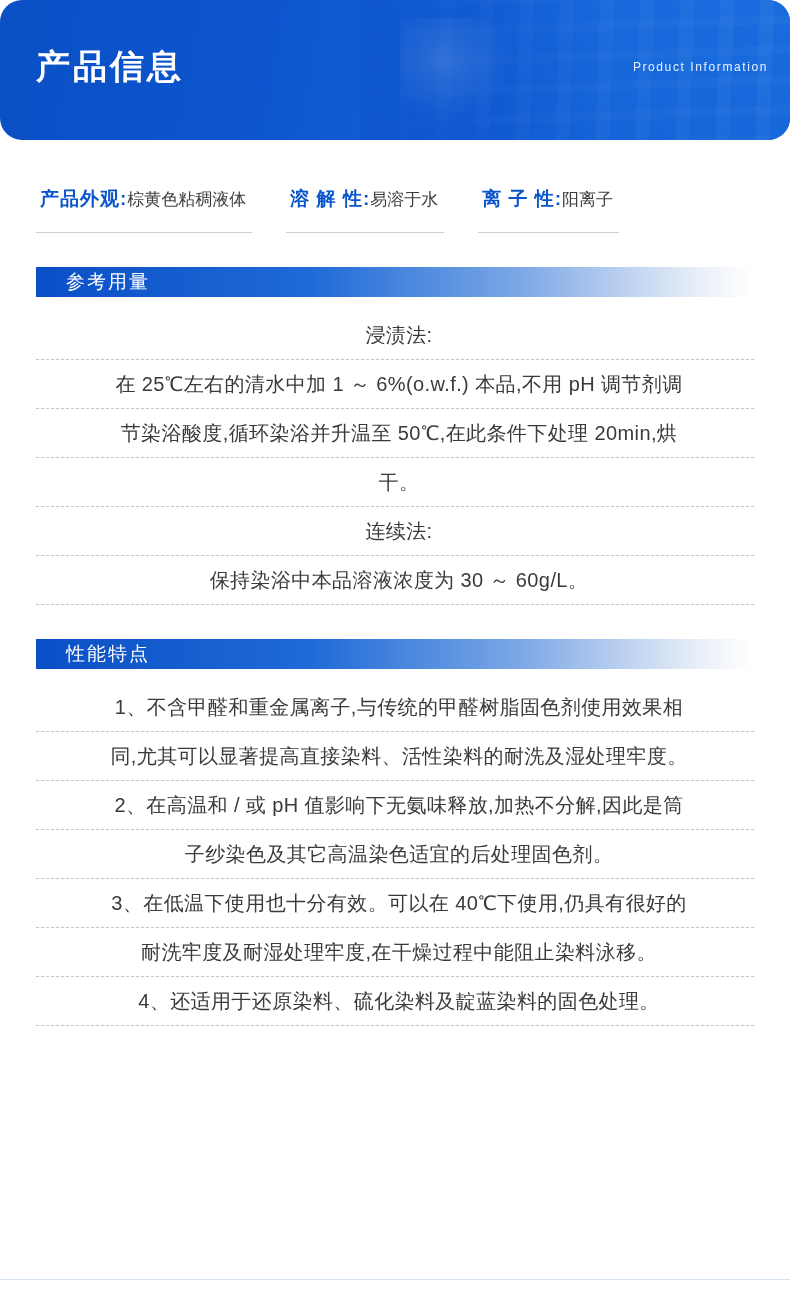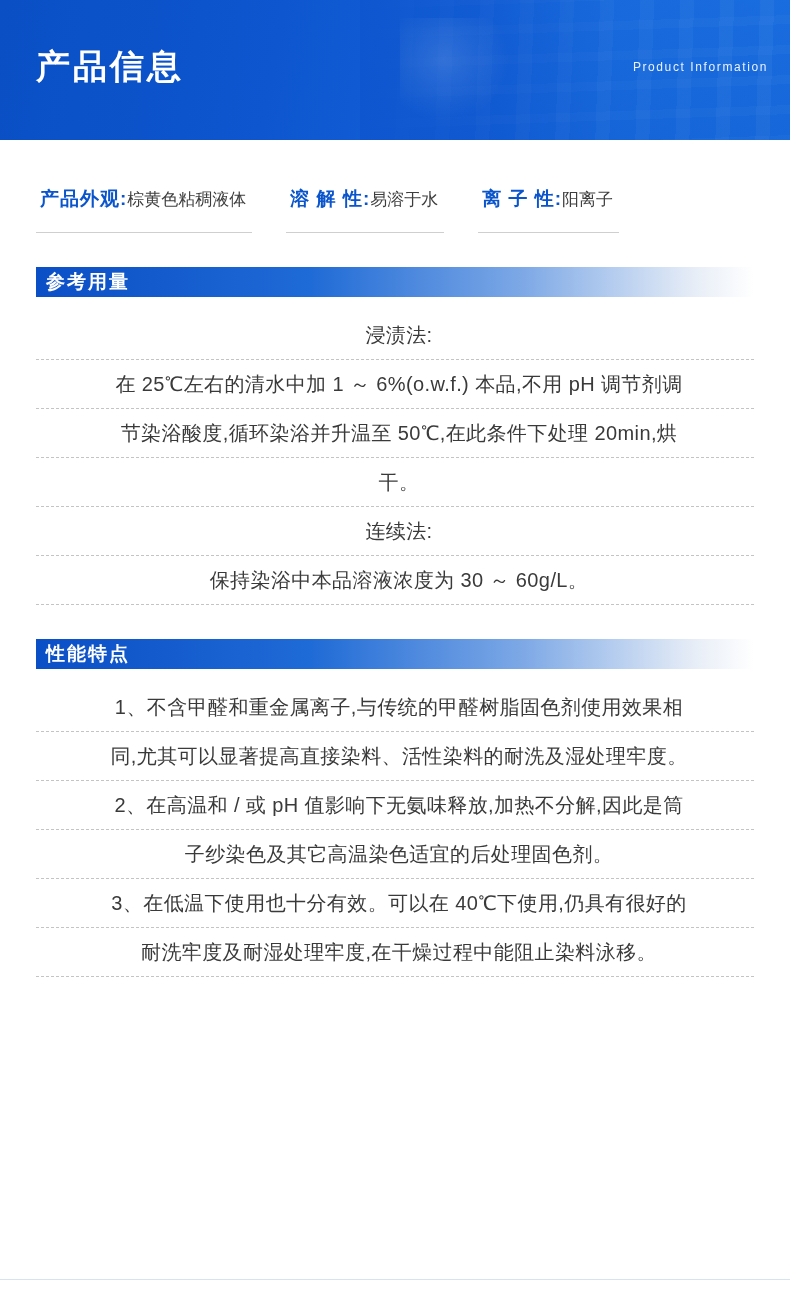--- a/index.html
+++ b/index.html
@@ -16,20 +16,21 @@
     position: relative;
   }
 
   
   .header {
     position: relative;
     width: 790px;
     height: 140px;
     background: linear-gradient(100deg, #0a4fc4 0%, #0d56cf 35%, #1462d8 60%, #1b6fe0 100%);
     overflow: hidden;
+    border-radius: 22px;
   }
   .header .photo-overlay {
     position: absolute;
     top: 0; right: 0;
     width: 430px;
     height: 140px;
     background:
       linear-gradient(to right, rgba(13,86,207,1) 0%, rgba(13,86,207,0.82) 28%, rgba(20,104,220,0.7) 60%, rgba(24,112,226,0.66) 100%),
       repeating-linear-gradient(92deg, rgba(255,255,255,0.10) 0px, rgba(255,255,255,0.10) 14px, rgba(255,255,255,0.0) 14px, rgba(255,255,255,0.0) 40px),
       repeating-linear-gradient(178deg, rgba(255,255,255,0.07) 0px, rgba(255,255,255,0.07) 9px, rgba(255,255,255,0) 9px, rgba(255,255,255,0) 30px),
@@ -95,24 +96,24 @@
   .section-title {
     position: relative;
     margin: 34px 36px 0 36px;
     height: 30px;
     background: linear-gradient(to right, #0b4fc6 0%, #1e6ad6 38%, #7ea9e6 68%, #e8eef7 92%, #ffffff 100%);
     display: flex;
     align-items: center;
   }
   .section-title span {
     color: #ffffff;
-    font-weight: bold;
+    font-weight: normal;
     font-size: 19px;
     letter-spacing: 2px;
-    padding-left: 10px;
+    padding-left: 30px;
   }
 
   
   .dash-list {
     margin: 14px 36px 0 36px;
   }
   .dash-list .line {
     border-bottom: 1px dashed #c4c4c4;
     font-size: 20px;
     line-height: 30px;
@@ -173,15 +174,16 @@
 <div class="section-title">
   <span>性能特点</span>
 </div>
 <div class="dash-list perf">
   <div class="line">1、不含甲醛和重金属离子,与传统的甲醛树脂固色剂使用效果相</div>
   <div class="line">同,尤其可以显著提高直接染料、活性染料的耐洗及湿处理牢度。</div>
   <div class="line">2、在高温和 / 或 pH 值影响下无氨味释放,加热不分解,因此是筒</div>
   <div class="line">子纱染色及其它高温染色适宜的后处理固色剂。</div>
   <div class="line">3、在低温下使用也十分有效。可以在 40℃下使用,仍具有很好的</div>
   <div class="line">耐洗牢度及耐湿处理牢度,在干燥过程中能阻止染料泳移。</div>
+  <div class="line">4、还适用于还原染料、硫化染料及靛蓝染料的固色处理。</div>
 </div>
 
 <div class="bottom-rule"></div>
 
 </body></html>

